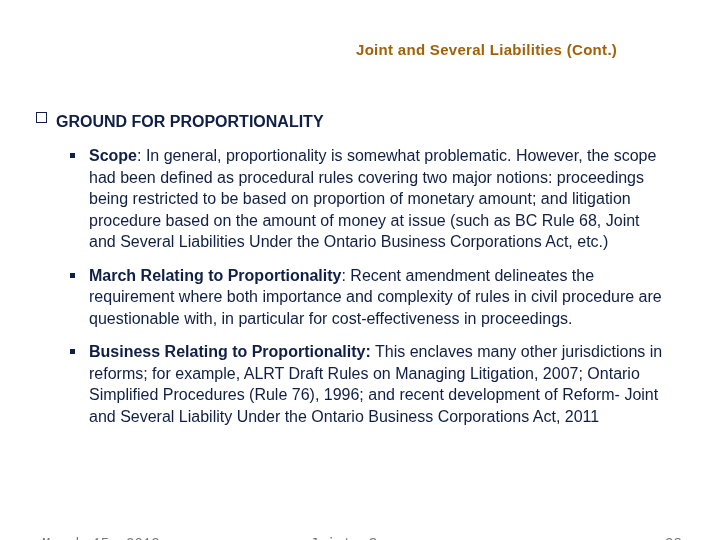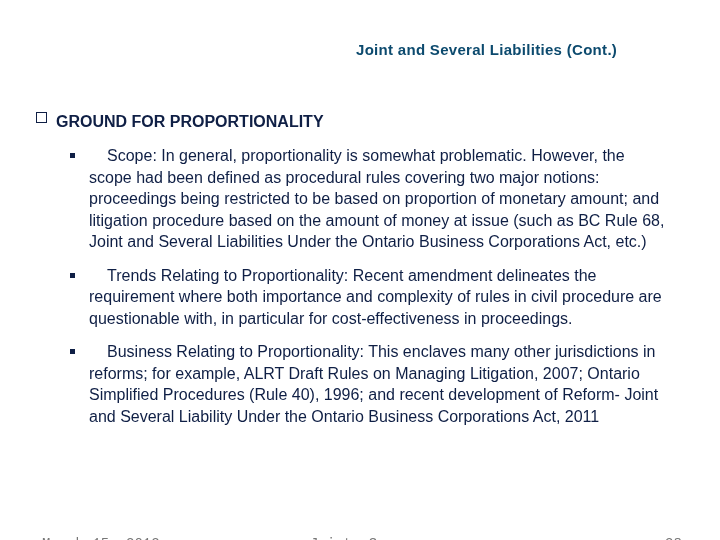--- a/index.html
+++ b/index.html
@@ -5,38 +5,38 @@
     html, body { margin: 0; padding: 0; }
     body {
       width: 720px; height: 540px; background: #ffffff; position: relative; overflow: hidden;
       font-family: "Liberation Sans", sans-serif;
     }
     .title-block {
       position: absolute; left: 356px; top: 39px; width: 340px;
       font-weight: bold; font-size: 15px; line-height: 21px; letter-spacing: 0.3px;
     }
     .title-line1 { color: #111111; }
-    .title-line2 { color: #0c4a6e; }
+    .title-line2 { color: #a16207; }
     .heading {
       position: absolute; left: 36px; top: 112px;
       color: #0f1f45; font-weight: bold; font-size: 16px; line-height: 20px;
       display: flex; 
     }
     .heading .box {
       width: 11px; height: 11px; border: 1.6px solid #0f1f45; margin-right: 9px; box-sizing: border-box;
     }
     .bullets { position: absolute; left: 67px; top: 145px; width: 600px; }
     .bullet {
       position: relative; padding-left: 22px; color: #0f1f45;
       font-size: 16px; line-height: 21.5px; margin-bottom: 12px;
     }
     .bullet .sq {
       position: absolute; left: 3px; top: 8px; width: 5px; height: 5px; background: #0f1f45;
     }
-    .bullet b { font-weight: normal; margin-left: 18px; }
+    .bullet b { font-weight: bold; }
     .footer {
       position: absolute; top: 536px; font-size: 14px; color: #777777;
       font-family: Liberation Mono, monospace;
     }
     .footer-date { left: 42px; }
     .footer-author { left: 310px; }
     .footer-page { left: 665px; }
   </style>
 </head>
 <body>
@@ -50,23 +50,23 @@
   <span>GROUND FOR PROPORTIONALITY</span>
 </div>
 
 <div class="bullets">
   <div class="bullet">
     <span class="sq"></span>
     <b>Scope</b><span>:</span><span> In general, proportionality is somewhat problematic. However, the scope had been defined as procedural rules covering two major notions: proceedings being restricted to be based on proportion of monetary amount; and litigation procedure based on the amount of money at issue (such as BC Rule 68, Joint and Several Liabilities Under the Ontario Business Corporations Act, etc.)</span>
   </div>
   <div class="bullet">
     <span class="sq"></span>
-    <b>Trends Relating to Proportionality</b><span>:</span><span>  Recent amendment delineates the requirement where both importance and complexity of rules in civil procedure are questionable with, in particular for cost-effectiveness in proceedings.</span>
+    <b>March Relating to Proportionality</b><span>:</span><span>  Recent amendment delineates the requirement where both importance and complexity of rules in civil procedure are questionable with, in particular for cost-effectiveness in proceedings.</span>
   </div>
   <div class="bullet">
     <span class="sq"></span>
-    <b>Business Relating to Proportionality:</b><span></span><span> This enclaves many other jurisdictions in reforms; for example, ALRT Draft Rules on Managing Litigation,  2007; Ontario Simplified Procedures (Rule 40), 1996; and recent development of Reform- Joint and Several Liability Under the Ontario Business Corporations Act, 2011</span>
+    <b>Business Relating to Proportionality:</b><span></span><span> This enclaves many other jurisdictions in reforms; for example, ALRT Draft Rules on Managing Litigation,  2007; Ontario Simplified Procedures (Rule 76), 1996; and recent development of Reform- Joint and Several Liability Under the Ontario Business Corporations Act, 2011</span>
   </div>
 </div>
 
 <div class="footer footer-date">March 15, 2012</div>
 <div class="footer footer-author">Joint, S.</div>
 <div class="footer footer-page">38</div>
 
 </body></html>

